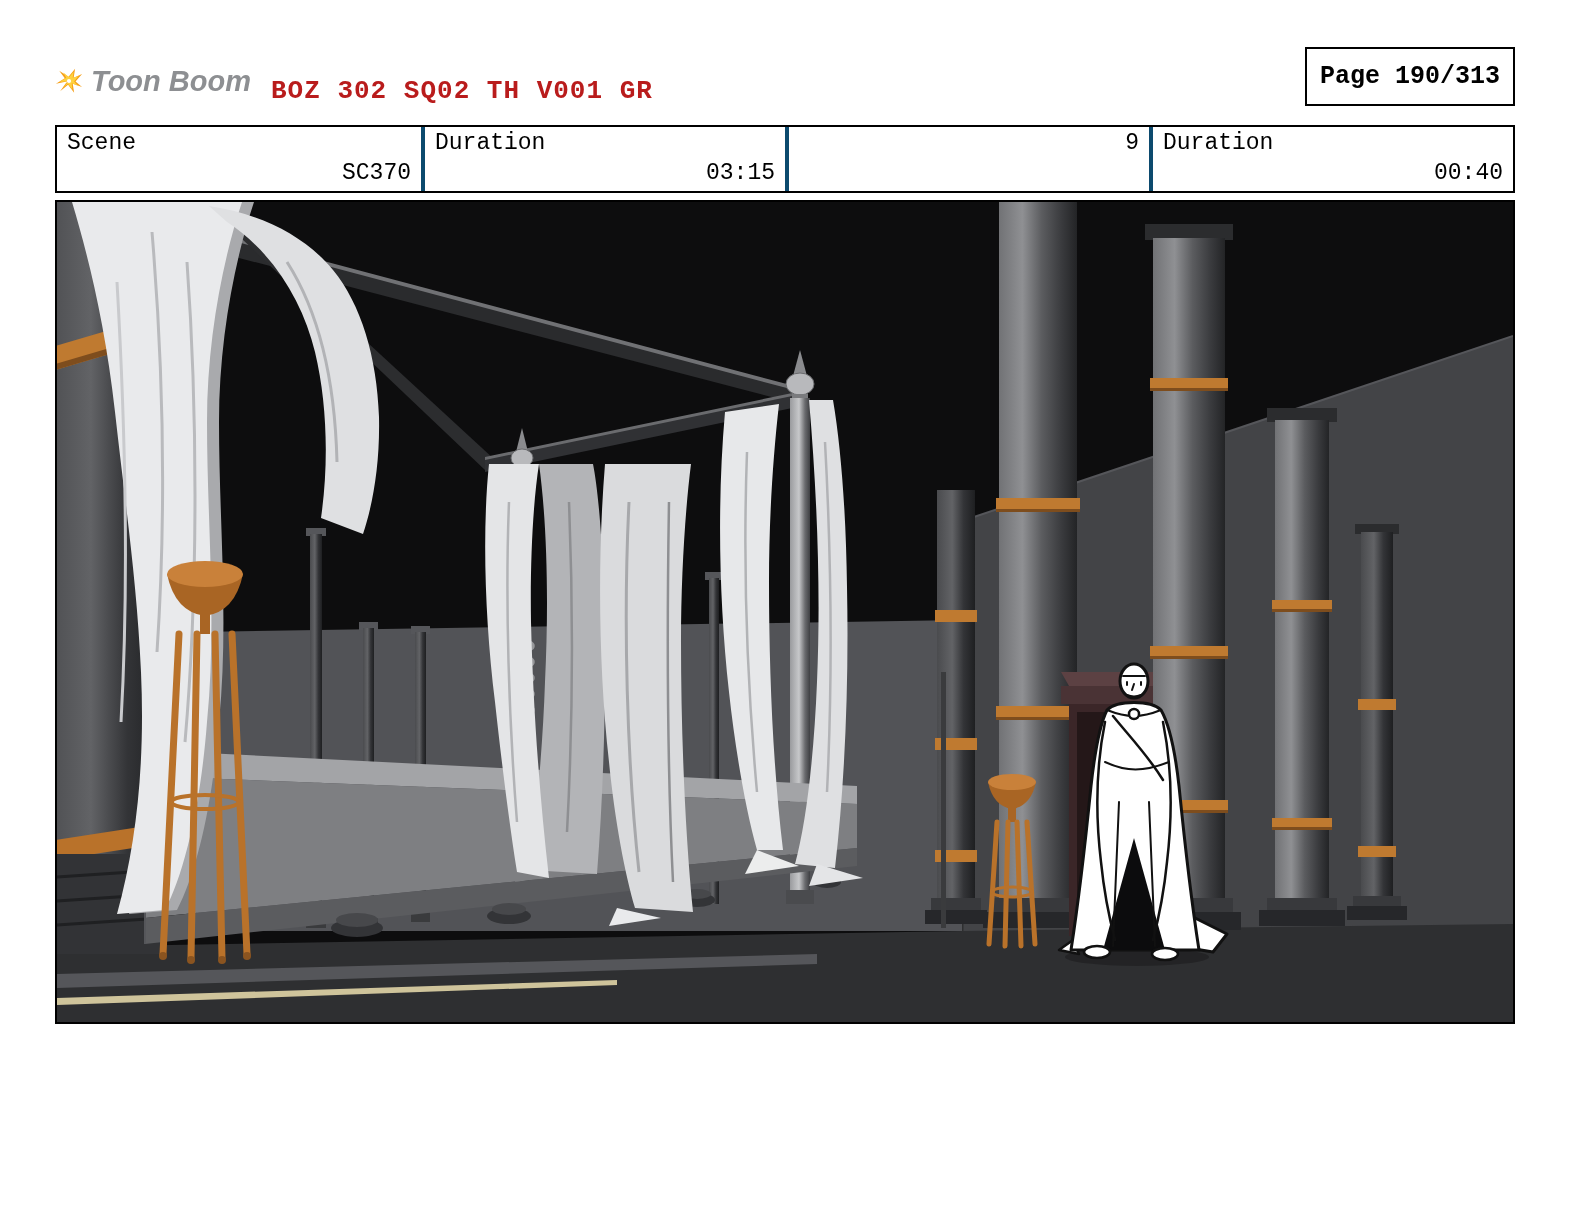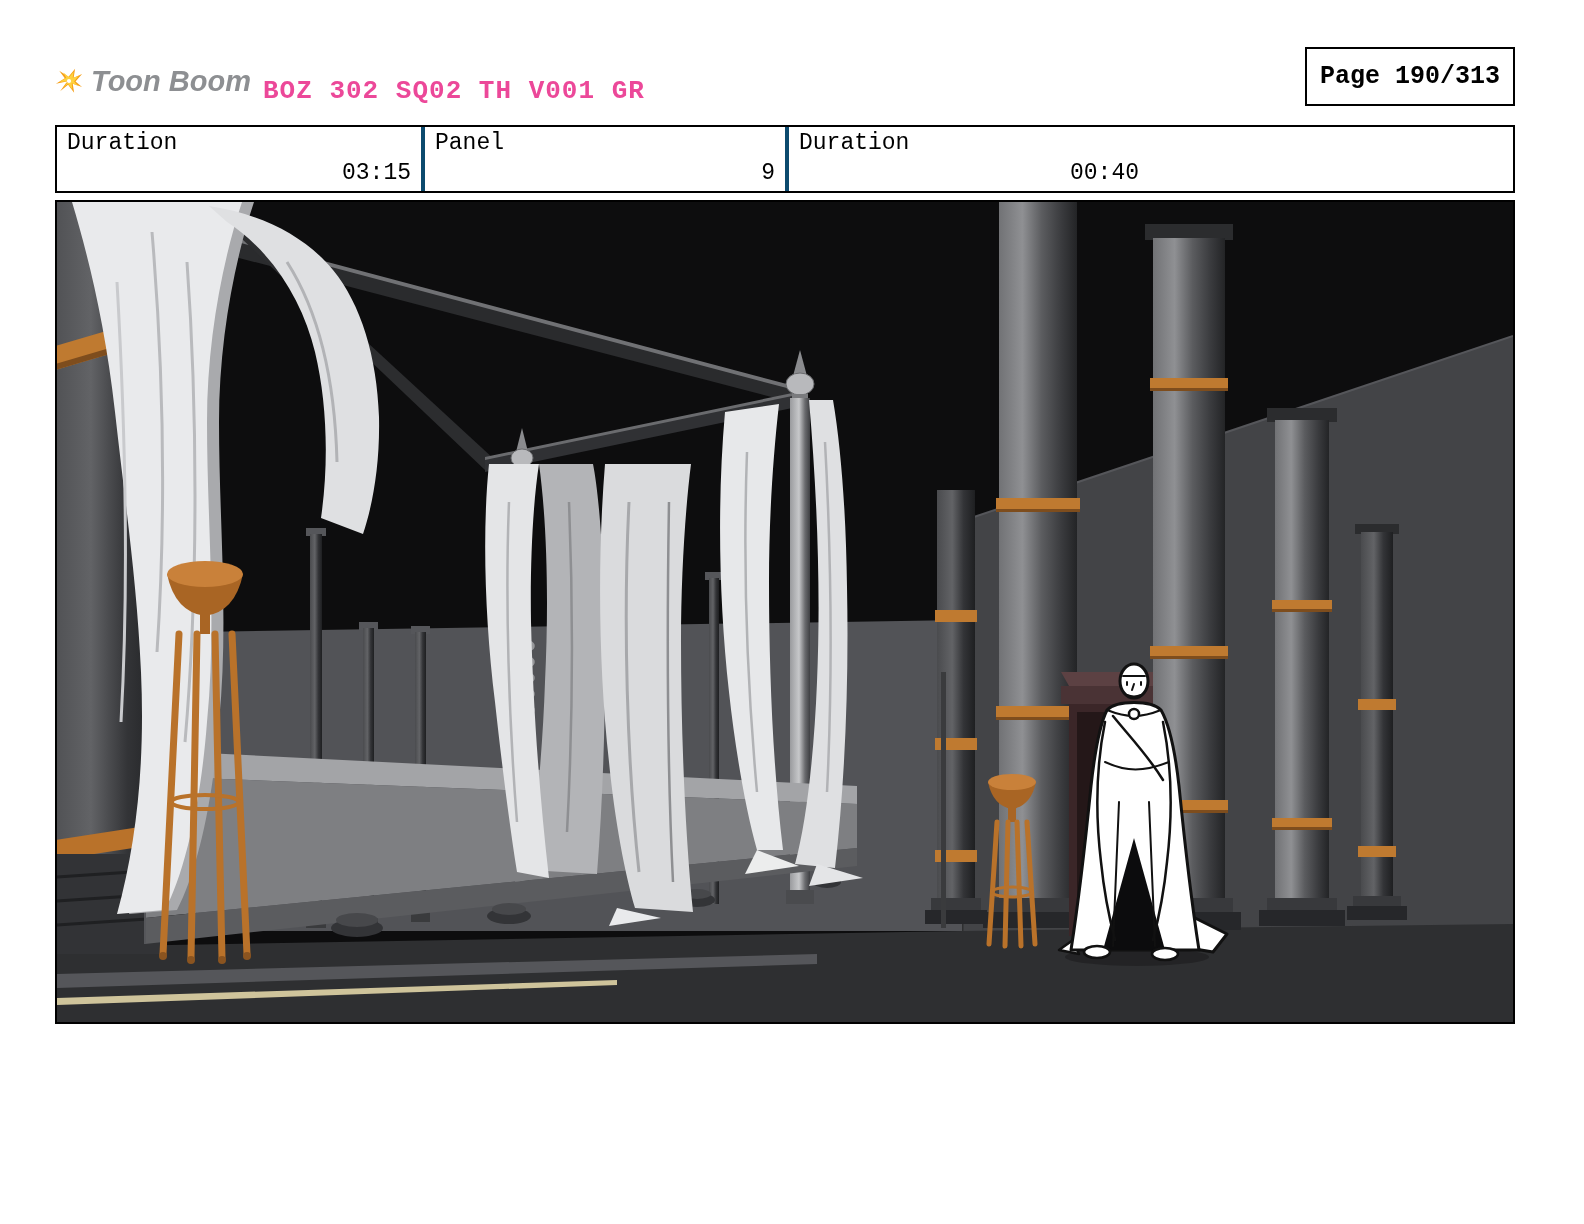--- a/index.html
+++ b/index.html
@@ -4,21 +4,21 @@
 <style>
   html,body{margin:0;padding:0;}
   body{
     width:1584px;height:1224px;position:relative;background:#ffffff;
     font-family:"Liberation Mono","DejaVu Sans Mono",monospace;
   }
   .hdr{position:absolute;left:55px;top:48px;width:1460px;height:58px;display:flex;align-items:flex-end;}
   .logo{display:flex;align-items:center;gap:8px;width:196px;flex:0 0 auto;}
   .logo-text{font-family:"Liberation Sans","DejaVu Sans",sans-serif;font-style:italic;font-weight:bold;
     font-size:29px;color:#8d8f92;white-space:nowrap;}
-  .title{font-size:26px;font-weight:bold;color:#ec4899;margin-left:12px;letter-spacing:1px;white-space:nowrap;}
+  .title{font-size:26px;font-weight:bold;color:#b91c1c;margin-left:20px;letter-spacing:1px;white-space:nowrap;}
   .pagebox{margin-left:auto;border:2px solid #000;padding:13px 13px;font-size:25px;font-weight:bold;white-space:nowrap;}
   .itable{position:absolute;left:55px;top:125px;width:1456px;height:64px;border:2px solid #000;
     display:grid;grid-template-columns:1fr 1fr 1fr 1fr;box-sizing:content-box;}
   .cell{padding:3px 10px 5px 10px;display:flex;flex-direction:column;justify-content:space-between;border-left:4px solid #0c4a6e;min-width:0;}
   .cell:first-child{border-left:none;}
   .cl{font-size:23px;color:#000;}
   .cv{font-size:23px;color:#000;align-self:flex-end;}
   .frame{position:absolute;left:55px;top:200px;width:1456px;height:820px;border:2px solid #000;background:#0d0d0e;overflow:hidden;}
   .frame svg{display:block;}
 </style>
@@ -33,25 +33,28 @@
       <circle cx="30" cy="28" r="4.5" fill="#ffffff"></circle>
     </svg>
     <span class="logo-text">Toon Boom</span>
   </div>
   <div class="title">BOZ 302 SQ02 TH V001 GR</div>
   <div class="pagebox">Page 190/313</div>
 </div>
 
 <div class="itable">
   <div class="cell">
+    <span class="cl">Scene</span>
+    <span class="cv">SC370</span>
+  </div>
+  <div class="cell">
     <span class="cl">Duration</span>
     <span class="cv">03:15</span>
   </div>
   <div class="cell">
-    <span class="cl">Panel</span>
     <span class="cv">9</span>
   </div>
   <div class="cell">
     <span class="cl">Duration</span>
     <span class="cv">00:40</span>
   </div>
 </div>
 
 <div class="frame">
 <svg width="1456" height="820" viewBox="0 0 1456 820" role="img" aria-label="3D storyboard previs: four-poster bed with white drapes, grey columns with copper bands, copper brazier stands, and a sketched robed figure standing before a dark doorway">

